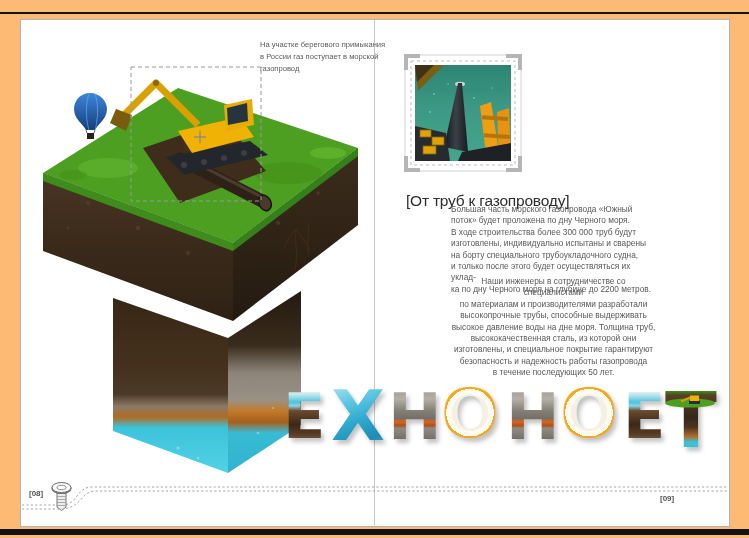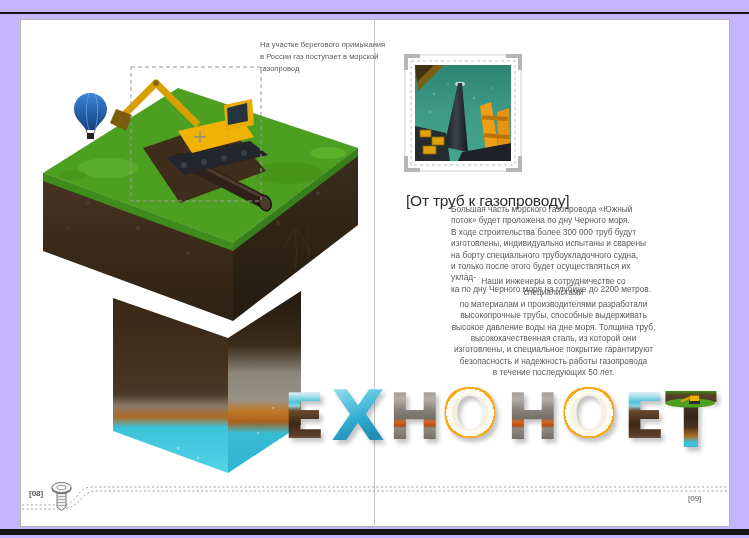--- a/index.html
+++ b/index.html
@@ -1,34 +1,34 @@
 <!DOCTYPE html>
 <html><head>
 <meta charset="utf-8">
 <style>
   html,body{margin:0;padding:0;background:#fff;}
-  #stage{position:relative;width:749px;height:538px;background:#c4b5fd;overflow:hidden;
+  #stage{position:relative;width:749px;height:538px;background:#fdba74;overflow:hidden;
          font-family:"Liberation Sans",sans-serif;}
   .rule-top{position:absolute;left:0;top:12px;width:749px;height:2px;background:#141414;}
   .rule-bottom{position:absolute;left:0;top:529px;width:749px;height:6px;background:#141414;}
   .spread{position:absolute;left:20px;top:19px;width:708px;height:506px;
           border:1px solid #b3b3b3;background:#fff;}
   .divider{position:absolute;left:374px;top:20px;width:1px;height:505px;background:#c6c6c6;}
 
   .caption{position:absolute;left:260px;top:39px;width:132px;font-size:7.6px;line-height:12px;
            color:#5a5a5a;white-space:pre-line;}
   .headline{position:absolute;left:406px;top:192px;font-size:15.5px;color:#2d2d2d;
             letter-spacing:-0.2px;}
   .para{position:absolute;left:407px;width:205px;font-size:8.3px;line-height:11.4px;
         color:#585858;white-space:pre-line;margin-left:44px;}
   .para1{top:204px;}
   .para2{top:276px;text-align:center;}
   .pagenum{position:absolute;font-size:8px;color:#555;}
   .pagenum-left{left:29px;top:489px;font-weight:bold;}
-  .pagenum-right{left:688px;top:494px;}
+  .pagenum-right{left:660px;top:494px;font-weight:bold;}
 
   .ill{position:absolute;left:28px;top:53px;}
   .photo{position:absolute;left:404px;top:54px;}
   .route{position:absolute;left:20px;top:478px;}
 
   
   .letter3d{position:absolute;font-family:"DejaVu Sans","Liberation Sans",sans-serif;
             font-weight:bold;line-height:1;color:transparent;
             -webkit-background-clip:text;background-clip:text;
             filter:drop-shadow(3px 4px 2px rgba(40,40,40,.28));}

